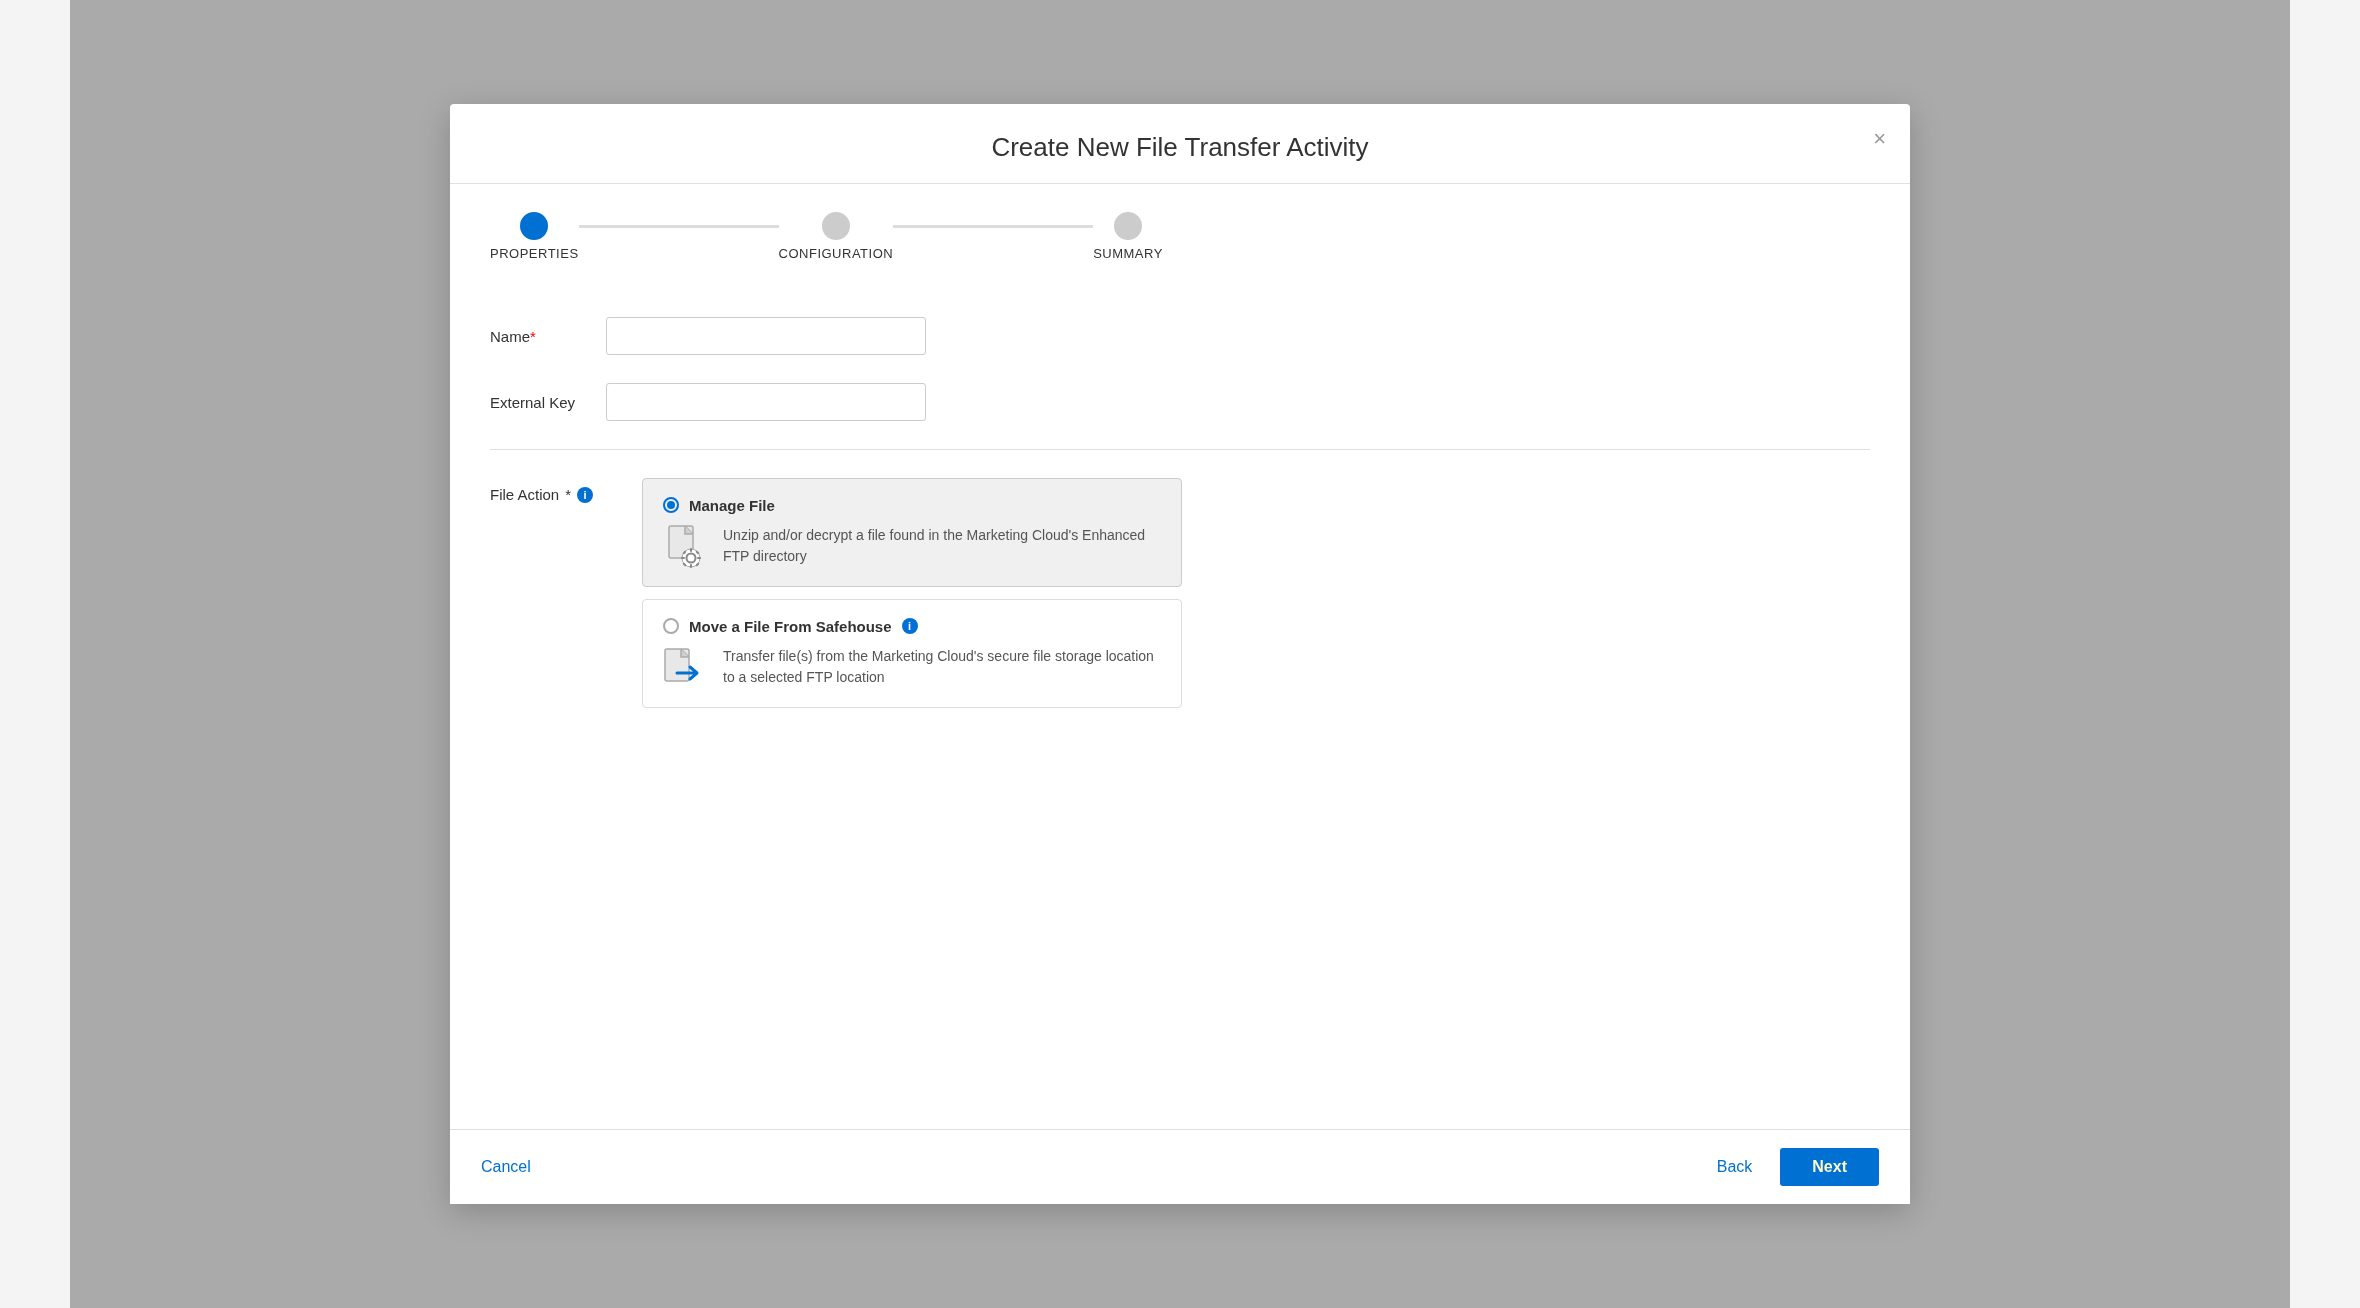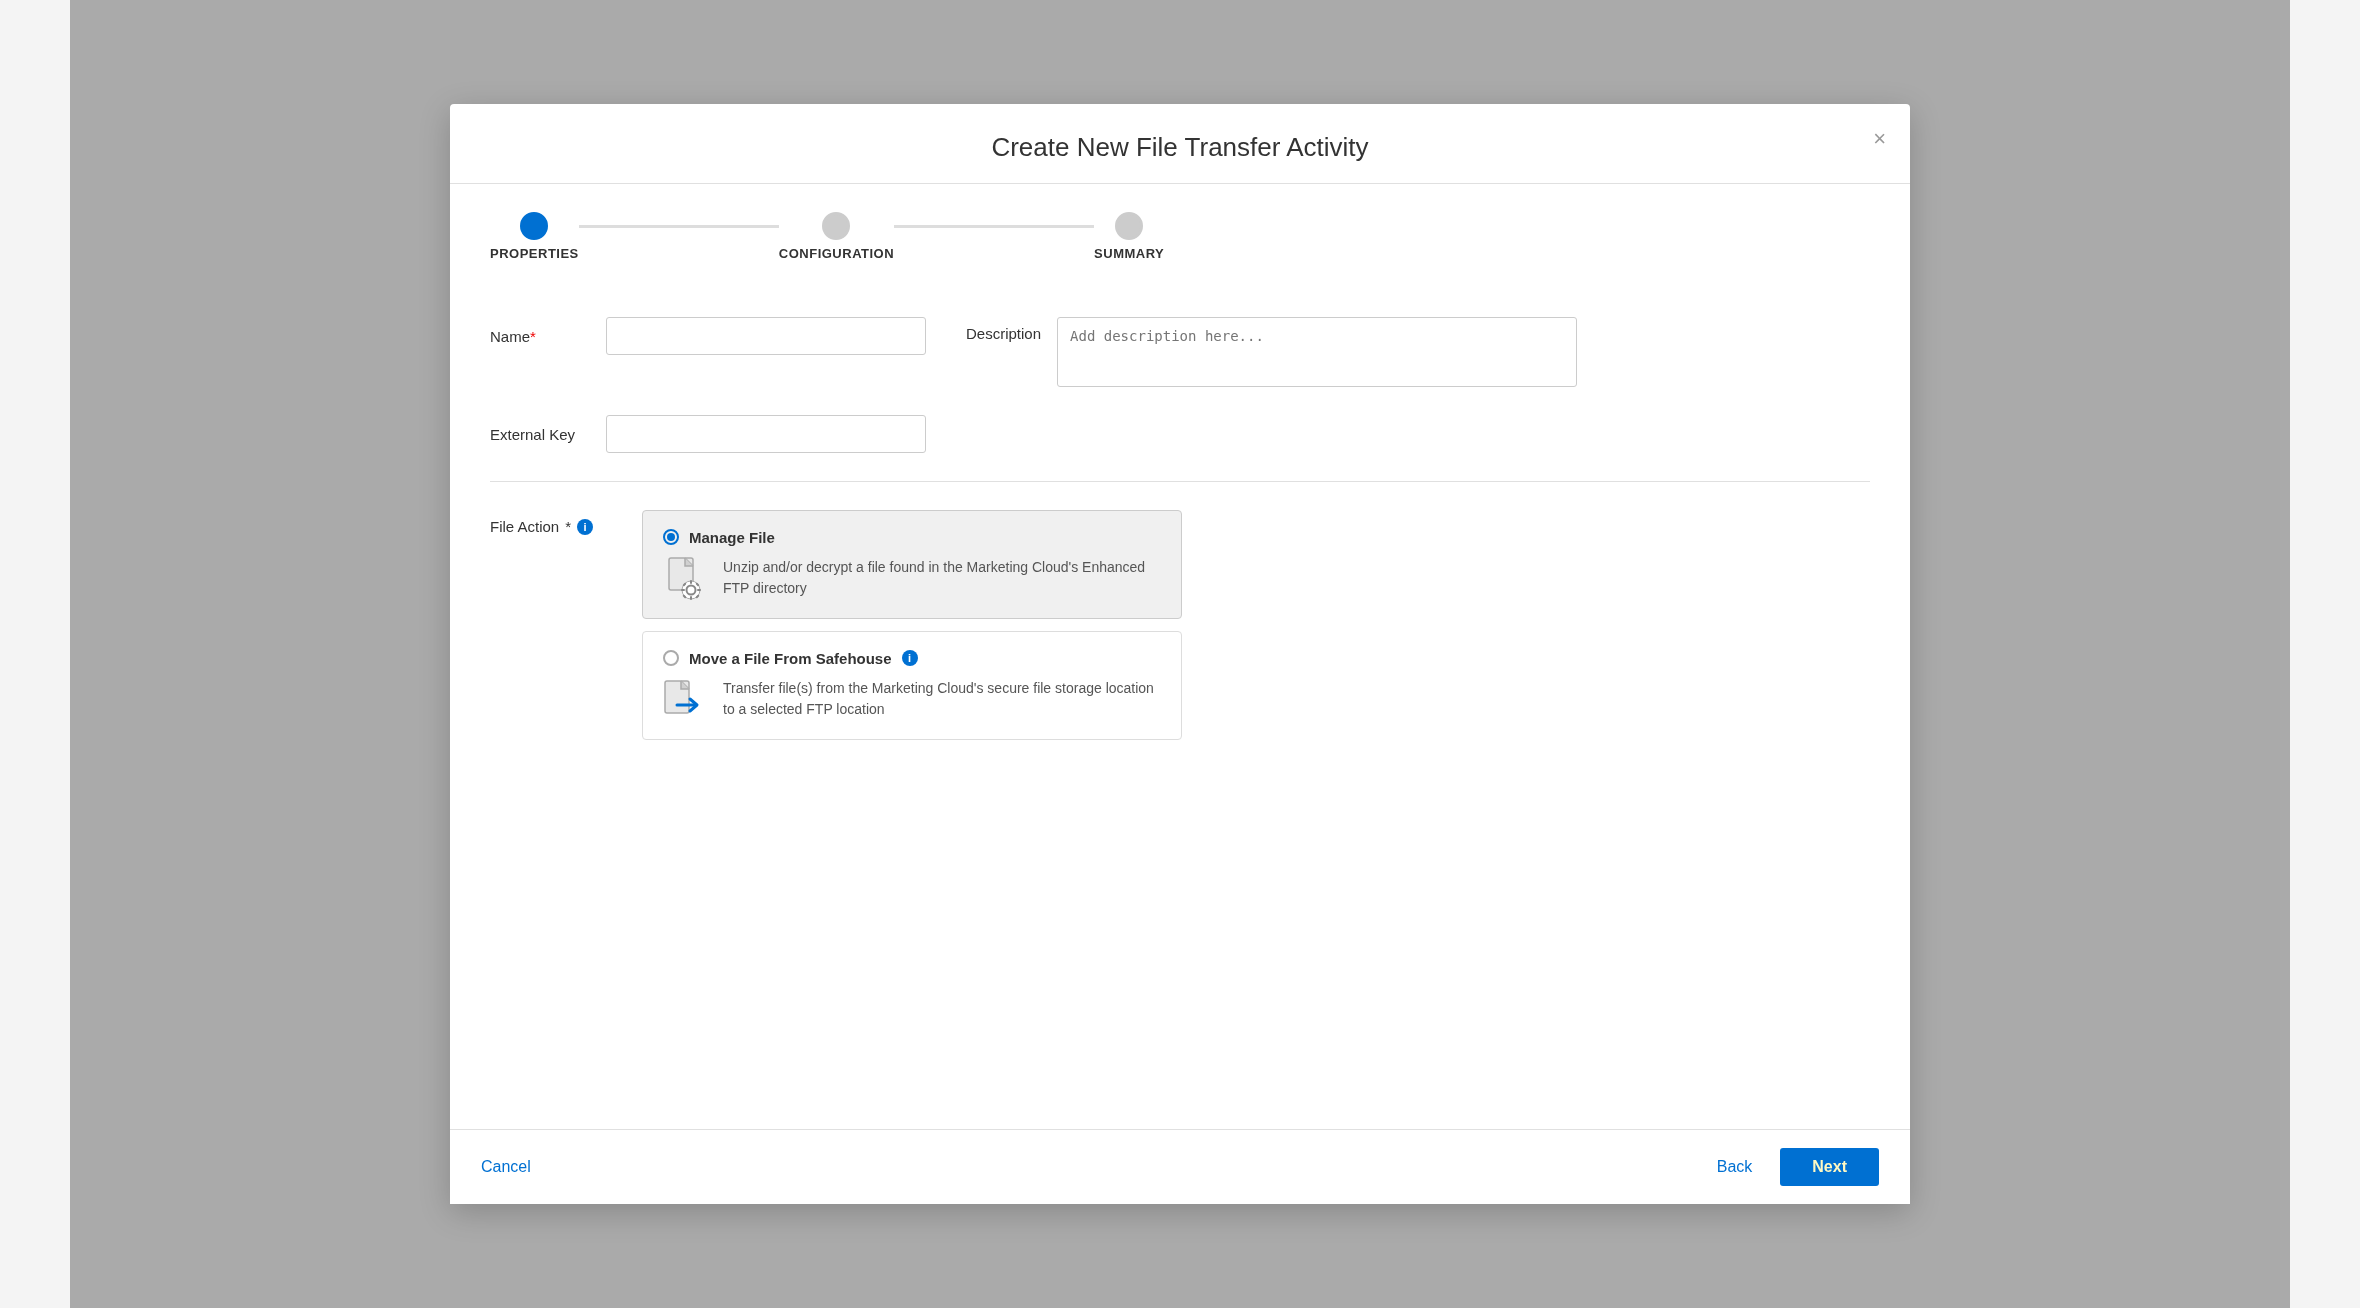--- a/index.html
+++ b/index.html
@@ -81,21 +81,21 @@
     .step-circle.active {
       background: #0070d2;
       border: 3px solid #0070d2;
     }
     .step-circle.inactive {
       background: #ccc;
       border: 3px solid #ccc;
     }
     .step-label {
       font-size: 13px;
-      font-weight: 700;
+      font-weight: 400;
       color: #333;
       margin-top: 6px;
       letter-spacing: 0.5px;
       white-space: nowrap;
     }
     .step-connector {
       flex: 1;
       height: 3px;
       background: #ddd;
       margin-top: 13px;
@@ -338,24 +338,20 @@
     </div>
 
     <div class="modal-body">
 
       <div class="form-row">
         <div class="form-group">
           <label class="form-label">
             <span>Name</span><span class="required">*</span>
           </label>
           <input class="form-input" type="text" placeholder="" style="">
-        </div>
-        <div class="desc-group">
-          <span class="desc-label">Description</span>
-          <textarea class="form-textarea" placeholder="Add description here..." style=""></textarea>
         </div>
       </div>
 
       <div class="form-row">
         <div class="form-group">
           <label class="form-label">External Key</label>
           <input class="form-input" type="text" placeholder="" style="">
         </div>
       </div>
 

